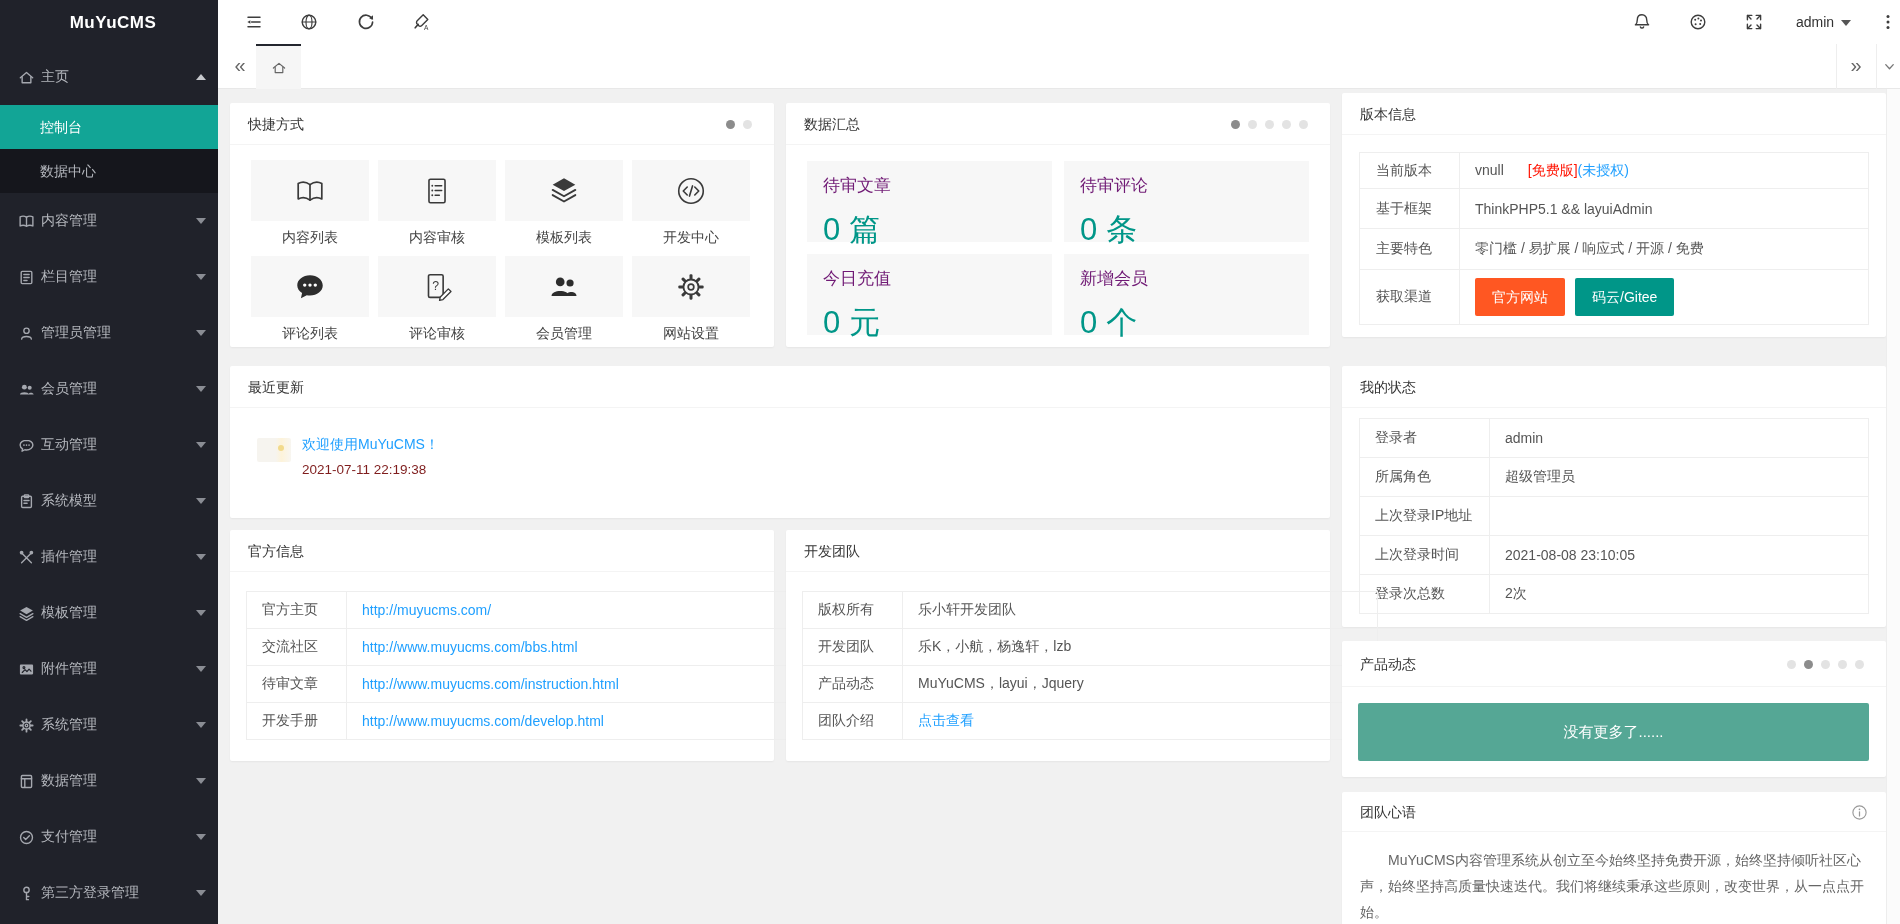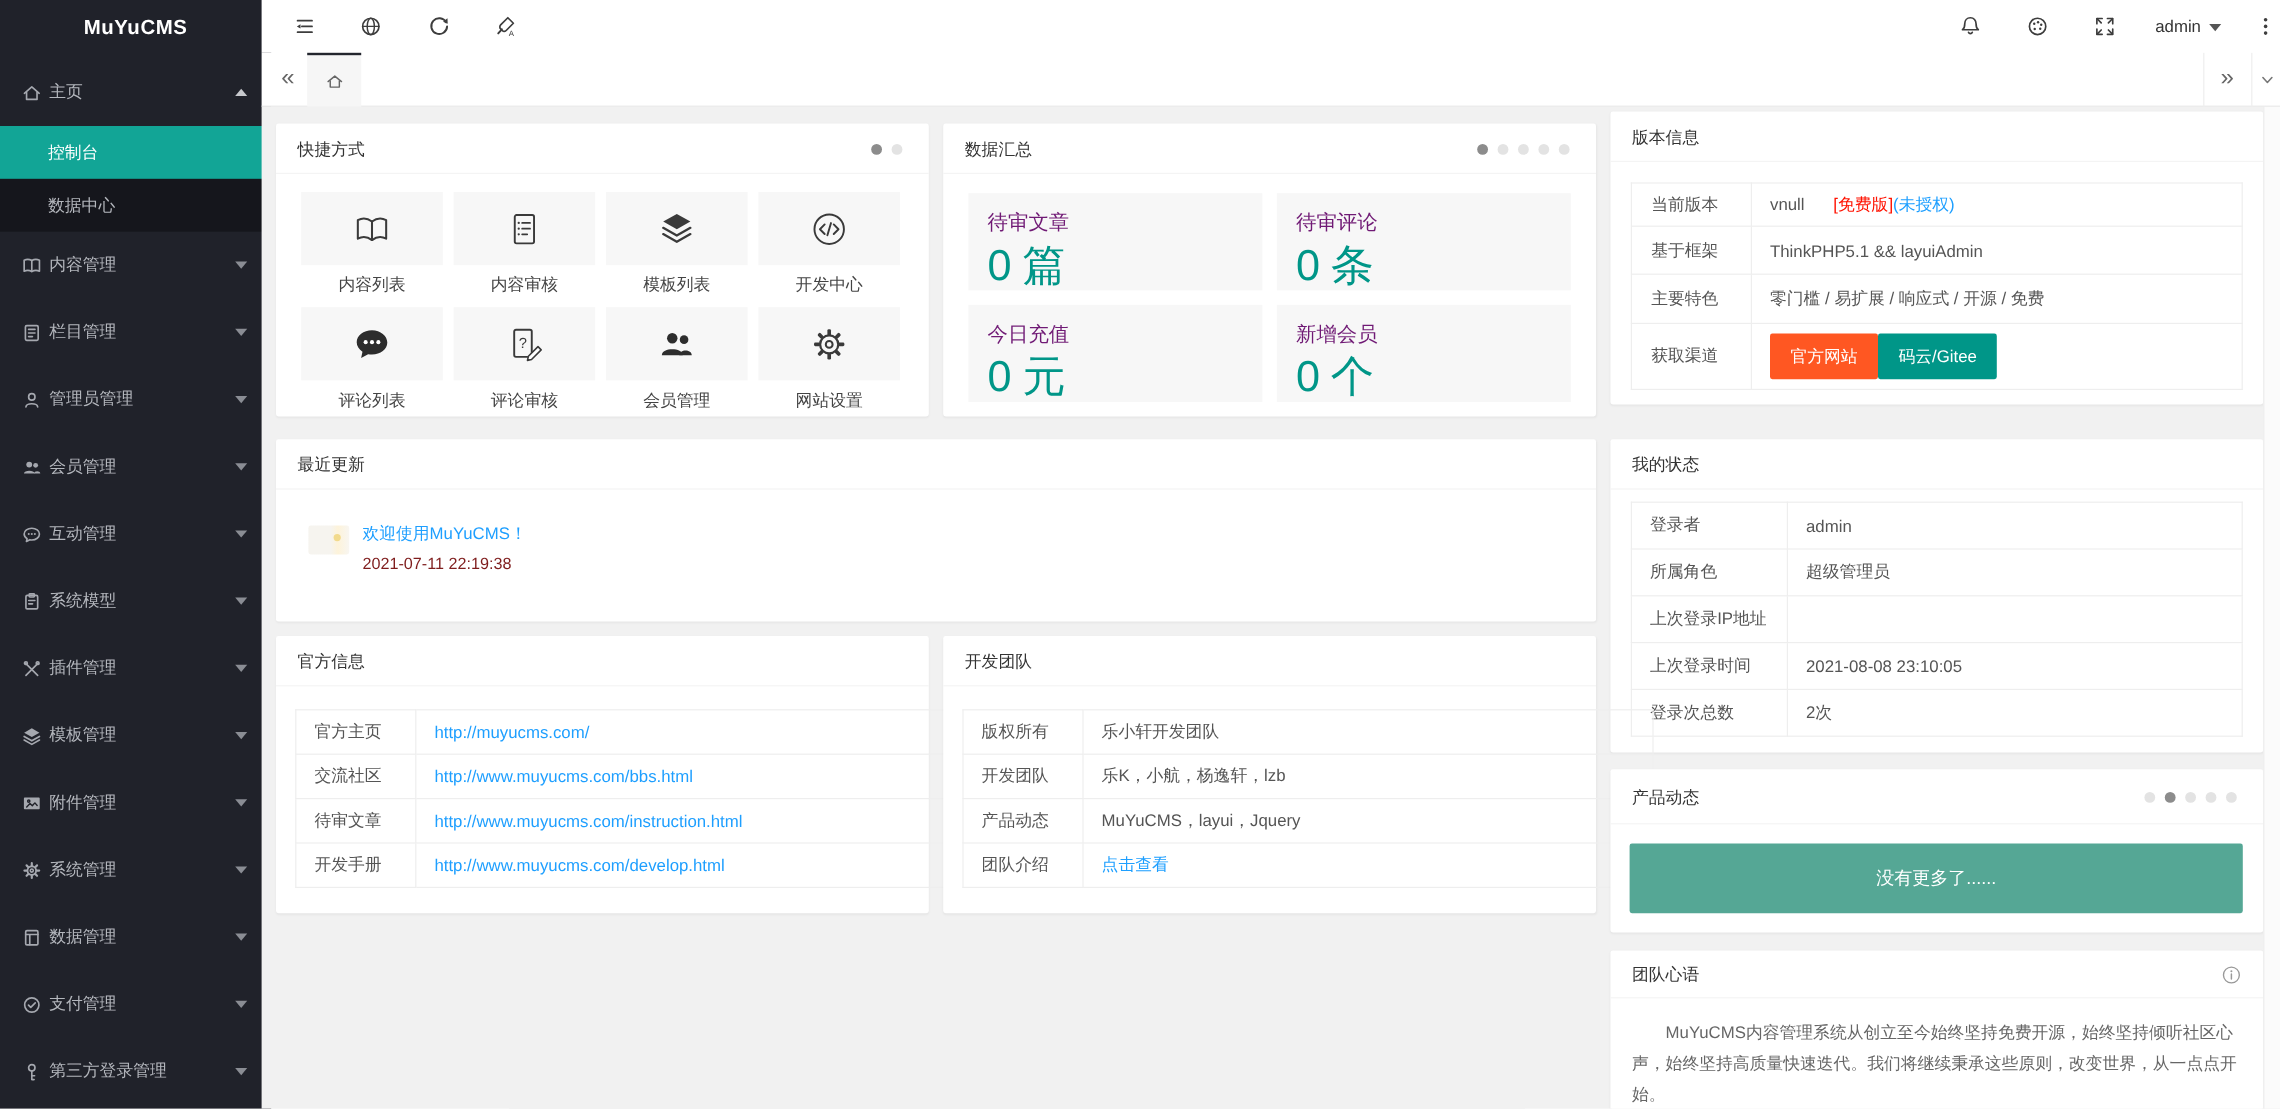--- a/index.html
+++ b/index.html
@@ -39,33 +39,33 @@
 .dot.on{background:#8c8c8c}
 
 .sc-grid{padding:15px 21px 0;display:grid;grid-template-columns:repeat(4,118px);column-gap:9px}
 .sc-tile{height:61px;background:#f7f7f7;display:flex;align-items:center;justify-content:center}
 .sc-ico{width:34px;height:34px;color:#3a3a3a;display:block}
 .sc-label{height:35px;line-height:33px;text-align:center;font-size:14px;color:#444}
 
 .st-grid{padding:16px 21px 0;display:grid;grid-template-columns:245px 245px;gap:12px}
 .st-box{height:81px;background:#f7f7f7;padding:13px 16px}
 .st-label{font-size:17px;color:#701a75}
-.st-value{margin-top:0;font-size:36px;color:#009688}
+.st-value{margin-top:12px;font-size:31px;color:#009688}
 .st-unit{margin-left:9px}
 
 table.itab{border-collapse:collapse;font-size:14px;color:#555}
 table.itab td{border:1px solid #eee;padding-left:15px}
 td.lb{color:#555}
 a.lnk{color:#1E9FFF;text-decoration:none}
 .vtab{position:absolute;left:17px;top:59px;width:510px}
 .vtab td.lb{width:100px;padding-left:16px}
 .vtab tr.r1 td{height:36px}.vtab tr.r2 td{height:40px}.vtab tr.r3 td{height:41px}.vtab tr.r4 td{height:55px}
 .vred{color:#ff1200;margin-left:24px}
 .vblue{color:#1E9FFF}
-.btn{display:inline-block;height:38px;line-height:38px;padding:0 17px;border-radius:2px;color:#fff;font-size:14px;margin-right:0}
+.btn{display:inline-block;height:38px;line-height:38px;padding:0 17px;border-radius:2px;color:#fff;font-size:14px;margin-right:10px}
 .btn.orange{background:#FF5722}
 .btn.teal{background:#009688}
 .stab{position:absolute;left:17px;top:52px;width:510px}
 .stab td.lb{width:130px}
 .stab tr td{height:39px}
 .otab{position:absolute;left:16px;top:61px;width:576px}
 .otab td.lb{width:100px}
 .otab tr td{height:37px}
 
 .thumb{position:absolute;left:27px;top:72px;width:34px;height:24px;background:linear-gradient(90deg,#f6f4ef 55%,#fdf3da 72%,#f8f6f1);border-radius:2px}

